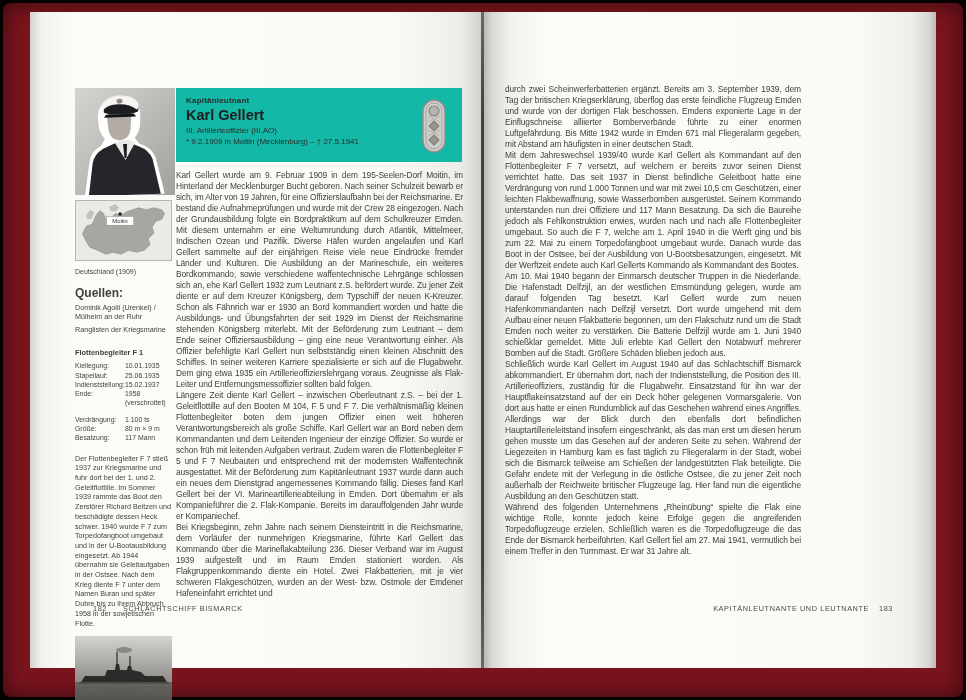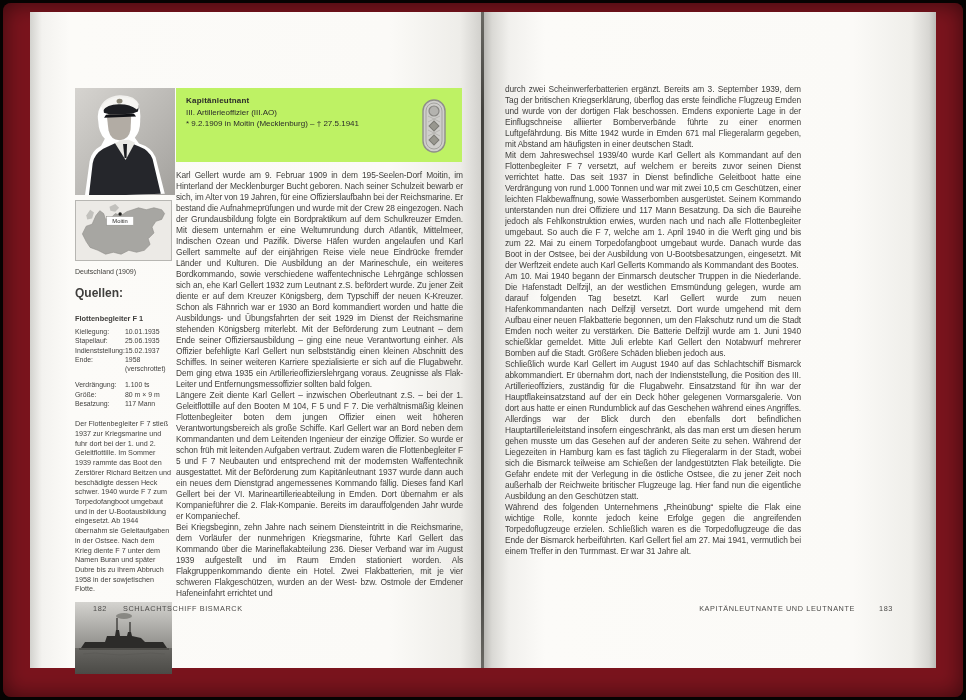--- a/index.html
+++ b/index.html
@@ -12,21 +12,21 @@
   .page{position:absolute;top:0;height:656px;}
   .page-left{left:0;width:453px;
     background:linear-gradient(to right,#d3d2ce 0px,#f3f2ef 12px,#fcfbf8 40px,#fbfaf7 360px,#eeede9 430px,#cfceca 453px);}
   .page-right{left:453px;width:453px;
     background:linear-gradient(to right,#b5b4b0 0px,#d9d8d4 9px,#f1f0ed 26px,#fcfbf8 62px,#fbfaf7 370px,#efeeea 428px,#d7d6d2 446px,#bcbbb7 453px);}
   .spine{position:absolute;left:451px;top:0;width:3px;height:656px;
     background:linear-gradient(to bottom,#6a6964,#43423e 15%,#43423e 85%,#6a6964);}
 
   
   .portrait{position:absolute;left:45px;top:76px;width:100px;height:107px;}
-  .headerbox{position:absolute;left:146px;top:76px;width:286px;height:74px;background:#bef264;
+  .headerbox{position:absolute;left:146px;top:76px;width:286px;height:74px;background:#14b8a6;
              padding:8px 10px 0 10px;color:#2b2b29;}
   .rank{font-size:8px;font-weight:bold;letter-spacing:.2px;}
   .name{font-size:14.5px;font-weight:bold;margin-top:2px;color:#1d1d1b;}
   .role{font-size:8px;margin-top:3px;}
   .dates{font-size:8px;margin-top:2px;}
   .epaulette{position:absolute;right:14px;top:10px;}
 
   
   .text-col{position:absolute;color:#403f3d;font-size:8.4px;line-height:11px;
             text-align:justify;letter-spacing:-.1px;overflow:hidden;}
@@ -45,21 +45,21 @@
   .spec-group2{margin-top:7px;}
   .spec-row{display:flex;font-size:6.9px;line-height:9.3px;}
   .spec-label{width:50px;flex-shrink:0;}
   .spec-value{flex:1;}
   .ship-history{font-size:7.2px;line-height:9.7px;margin-top:11px;text-align:left;}
   .shipphoto{margin-top:8px;width:97px;height:72px;display:block;}
 
   
   .footer{position:absolute;top:592px;font-size:7.3px;letter-spacing:.6px;color:#4c4b49;padding-left:15px;}
   .footer-left{left:48px;display:flex;gap:16px;}
-  .footer-right{right:43px;display:flex;gap:24px;}
+  .footer-right{right:43px;display:flex;gap:10px;}
 </style>
 </head>
 <body>
 
 <div class="screen">
   <div class="frame"></div>
   <div class="book">
     <div class="page page-left"></div>
     <div class="page page-right"></div>
     <div class="spine"></div>
@@ -81,20 +81,21 @@
         <path d="M30 24 Q28 14 40 10 Q54 6 62 14 Q66 18 64 24 L58 26 36 26 Z" fill="#1d1e22"></path>
         <path d="M26 20 Q30 8 46 7 Q62 7 66 18 Q60 12 46 12 Q32 12 26 20 Z" fill="#f1f0ed"></path>
         <path d="M28 18 Q34 9 46 9 Q60 9 64 16 Q66 20 63 22 Q56 16 45 16 Q33 16 29 22 Z" fill="#f6f5f2"></path>
         <ellipse cx="46" cy="13" rx="3" ry="2.4" fill="#8d8878"></ellipse>
         <path d="M32 26 L60 26 62 29 30 29 Z" fill="#111216"></path>
       </g>
     </svg>
 
     <div class="headerbox">
       <div class="rank">Kapitänleutnant</div>
+      <div class="name">Karl Gellert</div>
       <div class="role">III. Artillerieoffizier (III.AO)</div>
       <div class="dates">* 9.2.1909 in Moitin (Mecklenburg) – † 27.5.1941</div>
       <svg class="epaulette" width="28" height="56" viewBox="0 0 28 56">
         <rect x="3" y="2" width="22" height="52" rx="11" fill="#cfcecb" stroke="#8f8e8a" stroke-width="1.4"></rect>
         <rect x="6" y="5" width="16" height="46" rx="8" fill="none" stroke="#a5a4a0" stroke-width="1"></rect>
         <circle cx="14" cy="13" r="5" fill="#b4b3af" stroke="#888783" stroke-width="1.2"></circle>
         <rect x="10.5" y="24.5" width="7" height="7" transform="rotate(45 14 28)" fill="#98978f" stroke="#7c7b75" stroke-width="1"></rect>
         <rect x="10.5" y="38.5" width="7" height="7" transform="rotate(45 14 42)" fill="#98978f" stroke="#7c7b75" stroke-width="1"></rect>
         <path d="M8 18 L20 24 M8 24 L20 18 M8 32 L20 38 M8 38 L20 32" stroke="#aeada9" stroke-width=".8"></path>
       </svg>
@@ -112,20 +113,24 @@
         <path d="M10 15 L14 9 18 12 16 18 11 19 Z" fill="#c2c1bd"></path>
         <path d="M34 6 L40 3 44 7 40 11 35 10 Z" fill="#c2c1bd"></path>
         <path d="M6 34 L10 26 16 24 20 15 24 10 28 13 30 19 36 17 40 13 46 15 52 11 58 9 64 7 72 9 80 7 88 9 91 13 88 19 82 21 78 27 80 33 74 39 76 45 70 51 62 53 54 51 46 55 38 53 30 55 22 51 14 48 10 42 Z" fill="#a7a6a2" stroke="#8c8b87" stroke-width=".6"></path>
         <circle cx="45" cy="13.5" r="1.8" fill="#1c1c1a"></circle>
         <rect x="31" y="16" width="28" height="9" fill="#ffffff" stroke="#8c8b87" stroke-width=".5"></rect>
         <text x="45" y="22.6" text-anchor="middle" font-family="Liberation Sans, sans-serif" font-size="6" fill="#2a2a28">Moitin</text>
       </svg>
       <div class="map-caption">Deutschland (1909)</div>
 
       <div class="src-title">Quellen:</div>
+      <div>
+          <div class="src-item">Dominik Agolli (Urenkel) / Mülheim an der Ruhr</div>
+          <div class="src-item">Ranglisten der Kriegsmarine</div>
+        </div>
 
       <div class="ship-title">Flottenbegleiter F 1</div>
       <div class="spec-group">
           <div class="spec-row">
           <span class="spec-label">Kiellegung:</span>
           <span class="spec-value">10.01.1935</span>
         </div>
           <div class="spec-row">
           <span class="spec-label">Stapellauf:</span>
           <span class="spec-value">25.06.1935</span>

